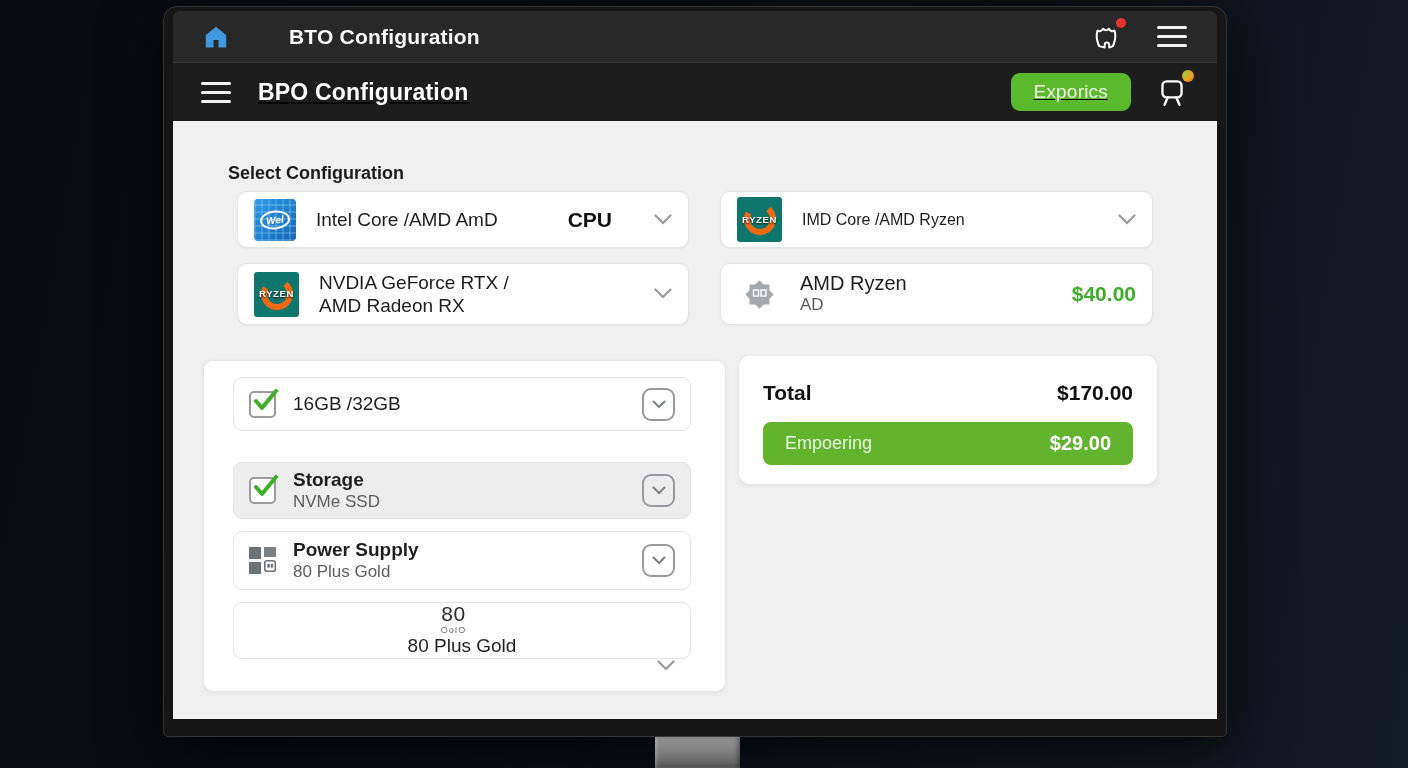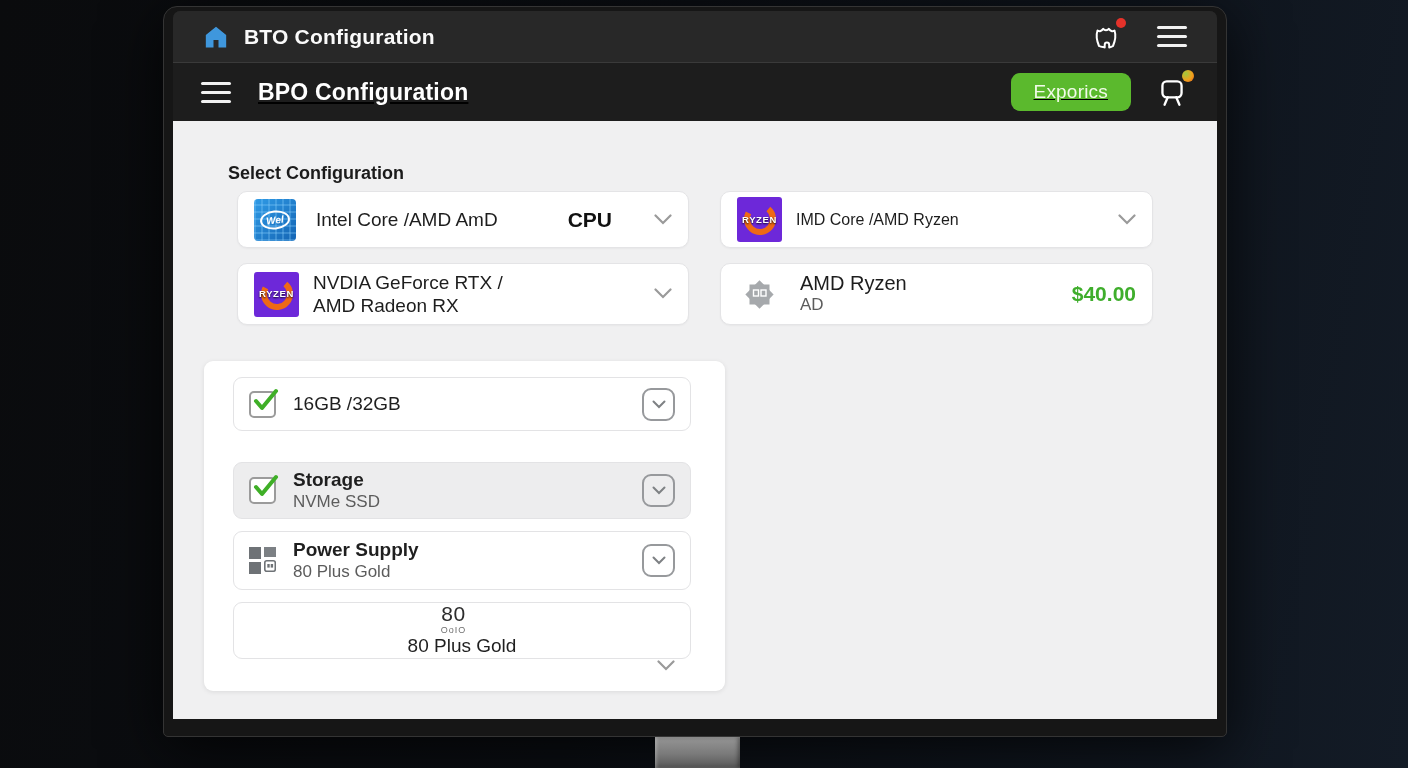--- a/index.html
+++ b/index.html
@@ -24,21 +24,21 @@
   }
   .stand {
     position:absolute; left:655px; top:737px; width:85px; height:31px;
     background:linear-gradient(180deg,#969696,#7a7a7a 55%,#565656);
     box-shadow:inset 2px 0 3px rgba(255,255,255,.25), inset -2px 0 4px rgba(0,0,0,.4);
   }
 
   
   .appbar1 {
     height:52px; background:#282828; border-bottom:1px solid #3a3a3a;
-    display:flex; align-items:center; padding:0 30px; flex:0 0 auto;
+    display:flex; align-items:center; padding:0 30px; flex:0 0 auto;gap:45px;
   }
   .appbar1 .title { color:#fafafa; font-size:21px; font-weight:600; margin-left:15px; letter-spacing:.2px; }
   .bar-right { margin-left:auto; display:flex; align-items:center; gap:34px; }
   .icon-wrap { position:relative; display:flex; align-items:center; justify-content:center; cursor:pointer; }
   .dot { position:absolute; border-radius:50%; }
   .dot-red { width:10px; height:10px; right:-3px; top:-3px; background:#e5322a; }
   .dot-orange { width:12px; height:12px; right:-5px; top:-5px;
     background:radial-gradient(circle at 32% 32%, #9ec93f, #f0a11c 55%, #e2611c); }
   .hamburger { width:30px; display:flex; flex-direction:column; gap:6px; cursor:pointer; }
   .hamburger span { display:block; height:3px; border-radius:2px; background:#f2f2f2; }
@@ -81,22 +81,22 @@
       linear-gradient(135deg,#2f9be6,#1565b4);
   }
   .intel-oval {
     position:absolute; left:50%; top:50%; width:30px; height:19px;
     transform:translate(-50%,-50%) rotate(-6deg);
     border:2px solid #fff; border-radius:50%;
     display:flex; align-items:center; justify-content:center;
     color:#fff; font-size:10px; font-weight:700; font-style:italic;
   }
   .ryzen-logo {
-    width:45px; height:45px; border-radius:3px; background:#6d28d9; position:relative;
-    flex:0 0 auto; margin-right:14px; overflow:hidden;
+    width:45px; height:45px; border-radius:3px; background:#0f766e; position:relative;
+    flex:0 0 auto; margin-right:20px; overflow:hidden;
   }
   .ryzen-logo svg { position:absolute; inset:0; }
   .ryzen-text {
     position:absolute; left:0; right:0; top:50%; transform:translateY(-52%);
     text-align:center; color:#fff; font-size:9.5px; font-weight:700; letter-spacing:.6px;
     text-shadow:0 1px 2px rgba(0,0,0,.9);
   }
   .star-badge { width:45px; height:45px; flex:0 0 auto; margin-right:18px; }
   .psu-icon { width:27px; height:27px; flex:0 0 auto; margin-right:17px; }
   .eighty-logo { flex:0 0 auto; margin-right:17px; text-align:center; width:40px; }
@@ -318,18 +318,28 @@
           </span>
           <span class="opt-label">80 Plus Gold</span>
           <span class="chev">
             <svg width="18" height="11" viewBox="0 0 18 11" fill="none" stroke="#9a9a9a" stroke-width="2.2" stroke-linecap="round">
                 <path d="M1.5 1.5 L9 9 L16.5 1.5"></path>
               </svg>
           </span>
         </div>
       </div>
 
+      <div class="total-card">
+        <div class="total-row">
+          <span class="total-label">Total</span>
+          <span class="total-value">$170.00</span>
+        </div>
+        <div class="green-bar">
+          <span class="green-bar-label">Empoering</span>
+          <span class="green-bar-value">$29.00</span>
+        </div>
+      </div>
 
     </div>
   </div>
 </div>
 
 <div class="stand"></div>
 
 </body></html>

